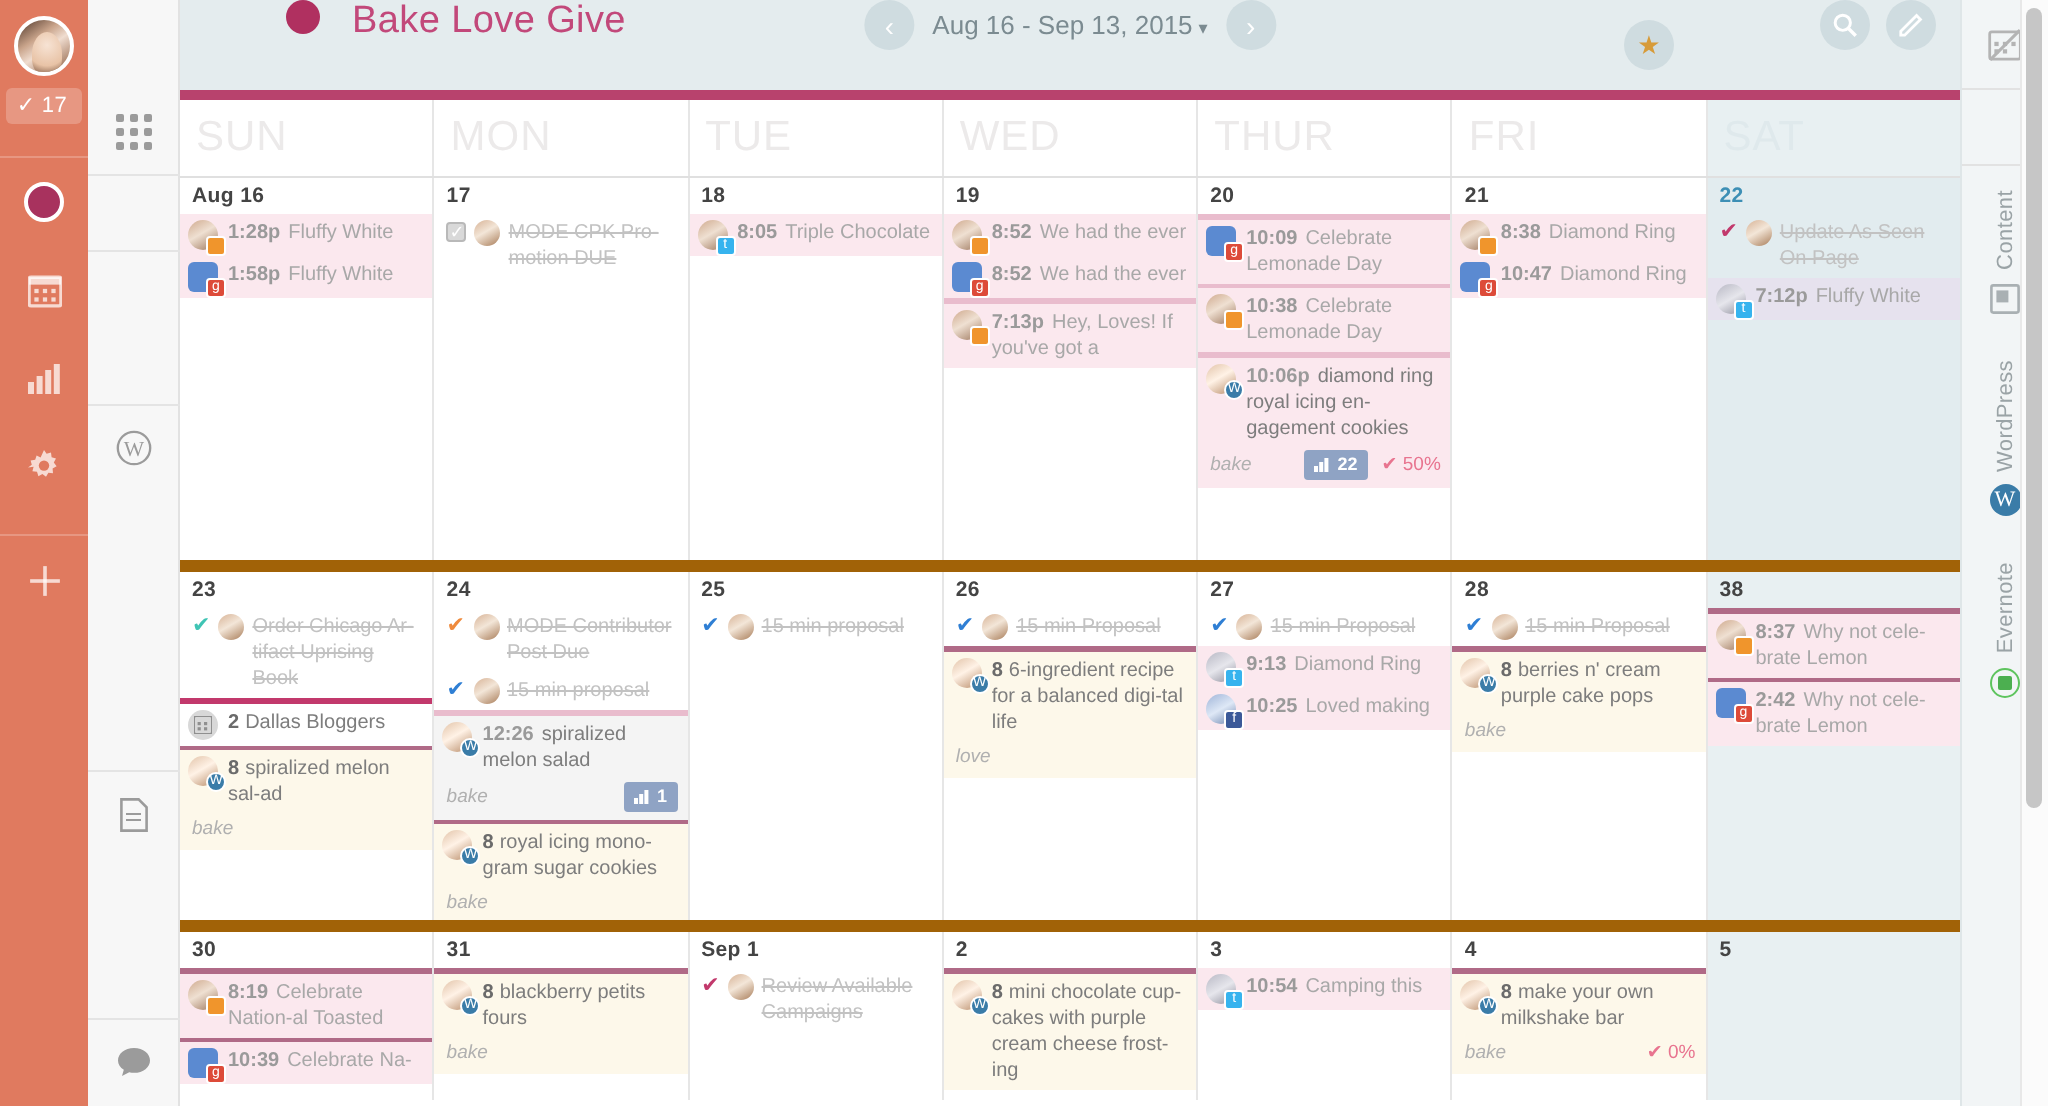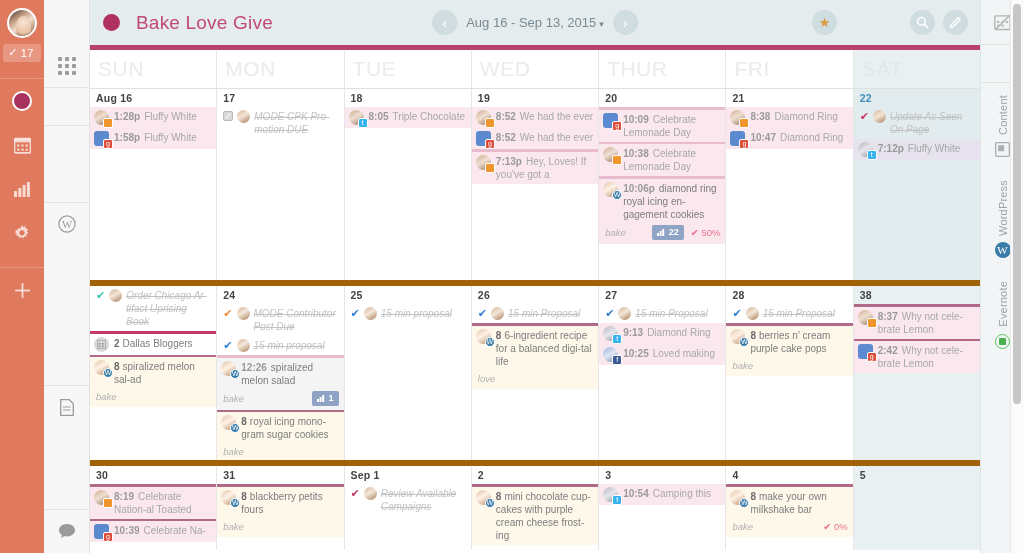--- a/index.html
+++ b/index.html
@@ -63,21 +63,21 @@
   }
   .rail-two .r2-gap { border-bottom: 1px solid #e4e4e4; }
   .grid-dots { display: grid; grid-template-columns: repeat(3,4px); gap: 3px; }
   .grid-dots i { width: 4px; height: 4px; background: #9b9b9b; border-radius: 1px; display: block; }
 
   
   .main { flex: 1 1 auto; display: flex; flex-direction: column; min-width: 0; position: relative; }
 
   .topbar {
     height: 45px; background: #e4ecee;
-    display: flex; align-items: center; position: relative; flex: 0 0 45px;
+    display: flex; position: relative; flex: 0 0 45px; padding-left: 40px;
   }
   .topbar .cal-dot {
     width: 17px; height: 17px; border-radius: 50%; background: #b03060;
     margin-left: 13px; flex: 0 0 17px;
   }
   .topbar .cal-title {
     margin-left: 16px; color: #c2487a; font-size: 19px; font-weight: 400;
     letter-spacing: .2px; white-space: nowrap;
   }
   .topbar .nav {
@@ -156,21 +156,21 @@
   .chk.orange { color: #ef8a3c; }
   .chk.blue { color: #2f7fd4; }
   .chk.pink { color: #c2396c; }
   .chk.box {
     width: 10px; height: 10px; border: 1px solid #b9b9b9; background: #d9d9d9;
     border-radius: 2px; display:inline-block; position: relative; margin-top:1px;
   }
   .chk.box::after{
     content:"\2713"; position:absolute; left:0.5px; top:-2.5px; font-size:9px; color:#fff;
   }
-  .strike { text-decoration: line-through; color: #c2c2c2; font-style: italic; }
+  .strike { text-decoration: line-through; color: #c2c2c2; }
 
   
   .av {
     width: 15px; height: 15px; border-radius: 50%; flex: 0 0 15px;
     margin-right: 5px; position: relative; overflow: visible;
     background: linear-gradient(150deg,#cfa98d 0%,#efe0d2 45%,#9b7459 100%);
   }
   .av.a2 { background: linear-gradient(150deg,#b8b8c4 0%,#e6e6ec 50%,#8e8e9c 100%); }
   .av.a3 { background: linear-gradient(150deg,#e2c3a8 0%,#fff2e6 45%,#b78a66 100%); }
   .av.a4 { background: linear-gradient(150deg,#9fb4d8 0%,#dee8f6 50%,#6d85ae 100%); }
@@ -542,20 +542,21 @@
                   <span class="av a2">
                     <span class="net tw">t</span>
                   </span>
                   <span class="itm-txt"><span class="time">7:12p</span><span class="txt">Fluffy White</span></span>
                 </div>
               </div>
             </div>
           </div>
           <div class="week w2">
             <div class="day">
+              <div class="daynum">23</div>
               <div class="task">
                 <span class="chk teal">✔</span>
                 <span class="av-sm"></span>
                 <span class="itm-txt strike">Order Chicago Ar-tifact Uprising Book</span>
               </div>
               <div class="itm">
                 <div class="itm-top bar-pink"></div>
                 <div class="itm-body bg-white">
                   <span class="grp-icon">
                     <svg width="9" height="9" viewBox="0 0 9 9">

